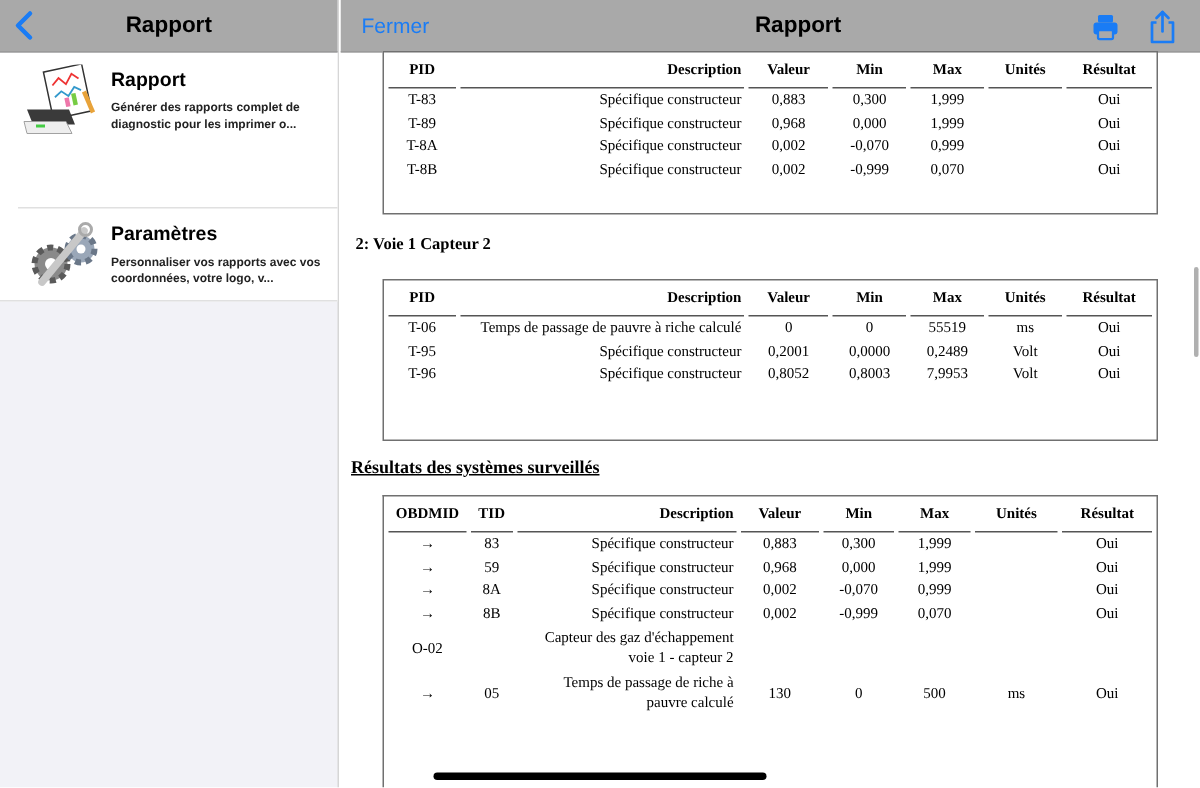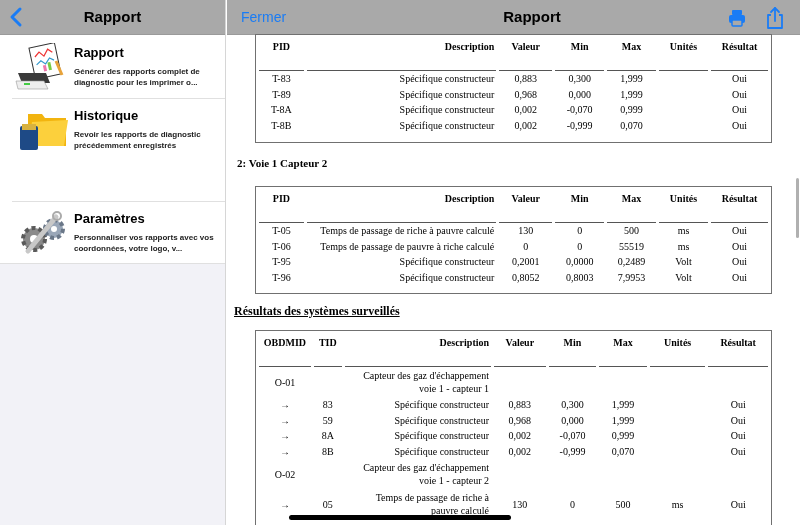--- a/index.html
+++ b/index.html
@@ -23,21 +23,21 @@
     .main { position: absolute; left: 227px; top: 0; width: 610px; height: 525px; background: #fff; overflow: hidden; }
     .main-nav { height: 35px; background: #a9a9a9; position: relative; border-bottom: 1px solid #9a9a9a; }
     .close-btn { position: absolute; left: 14px; top: 9px; font-size: 14px; color: #1a7cf5; cursor: pointer; }
     .main-title { position: absolute; left: 0; right: 0; top: 8px; text-align: center; font-weight: bold; font-size: 15px; color: #000; }
     .print-btn { position: absolute; left: 500px; top: 8px; width: 20px; height: 20px; cursor: pointer; }
     .share-btn { position: absolute; left: 538px; top: 6px; width: 20px; height: 24px; cursor: pointer; }
 
     .doc { position: absolute; left: 0; top: 36px; width: 573px; font-family: "Liberation Serif", serif; color: #000; }
     .box { position: absolute; left: 28px; width: 517px; border: 1.5px solid #707070; background: #fff; }
     table { border-collapse: separate; border-spacing: 3px 0; width: 100%; font-size: 10px; }
-    th { font-weight: bold; font-size: 10px; padding: 6px 2px 18px; border-bottom: 1.5px solid #555; }
+    th { font-weight: bold; font-size: 10px; padding: 6px 2px 6px; border-bottom: 1.5px solid #555; }
     td { padding: 1px 2px; height: 15.6px; vertical-align: middle; }
     .c { text-align: center; }
     .l { text-align: right; }
     .section-title { position: absolute; left: 10px; font-weight: bold; font-size: 11px; }
     .heading-u { position: absolute; left: 7px; font-weight: bold; font-size: 12px; text-decoration: underline; }
     .twoline { line-height: 13px; padding-top: 2px; padding-bottom: 2px; }
 
     .scrollbar { position: absolute; left: 569px; top: 178px; width: 3px; height: 60px; background: #b0b0b0; border-radius: 2px; }
     .home-indicator { position: absolute; left: 289px; top: 515px; width: 222px; height: 5px; background: #000; border-radius: 3px; }
   </style>
@@ -64,30 +64,20 @@
         <path d="M4 30 L32 30 L36 40 L8 40 Z" fill="#3a3a3a"></path>
         <path d="M2 38 L30 38 L34 46 L4 46 Z" fill="#eee" stroke="#999" stroke-width="0.6"></path>
         <rect x="10" y="40" width="6" height="2" fill="#4c4"></rect>
         <line x1="42" y1="18" x2="48" y2="32" stroke="#e8a33a" stroke-width="3"></line>
       </svg>
       <div class="item-title">Rapport</div>
       <div class="item-desc">Générer des rapports complet de diagnostic pour les imprimer o...</div>
     </div>
     <div class="list-item">
       <svg class="item-icon" viewBox="0 0 56 48">
-        <path d="M14 8 L28 8 L31 12 L52 12 L52 40 L14 40 Z" fill="#f2b40f"></path>
-        <path d="M18 16 L54 14 L50 40 L14 40 Z" fill="#fcd03c"></path>
-        <rect x="6" y="20" width="18" height="24" rx="2" fill="#1e4a86"></rect>
-        <rect x="8" y="18" width="14" height="6" fill="#d8b240"></rect>
-      </svg>
-      <div class="item-title">Historique</div>
-      <div class="item-desc">Revoir les rapports de diagnostic précédemment enregistrés</div>
-    </div>
-    <div class="list-item">
-      <svg class="item-icon" viewBox="0 0 56 48">
         <circle cx="20" cy="30" r="11" fill="#8a8a8a" stroke="#5a5a5a" stroke-width="4" stroke-dasharray="4 3"></circle>
         <circle cx="20" cy="30" r="4" fill="#fff"></circle>
         <circle cx="40" cy="20" r="9" fill="#9aa7b8" stroke="#6a7788" stroke-width="4" stroke-dasharray="4 3"></circle>
         <circle cx="40" cy="20" r="3" fill="#fff"></circle>
         <line x1="14" y1="42" x2="42" y2="8" stroke="#c8c8c8" stroke-width="5" stroke-linecap="round"></line>
         <circle cx="43" cy="7" r="4" fill="none" stroke="#aaa" stroke-width="2"></circle>
       </svg>
       <div class="item-title">Paramètres</div>
       <div class="item-desc">Personnaliser vos rapports avec vos coordonnées, votre logo, v...</div>
     </div>
@@ -192,29 +182,20 @@
           </colgroup>
         <tbody>
             <tr>
           <th class="c">PID</th>
           <th class="l">Description</th>
           <th class="c">Valeur</th>
           <th class="c">Min</th>
           <th class="c">Max</th>
           <th class="c">Unités</th>
           <th class="c">Résultat</th>
-        </tr>
-        <tr>
-          <td class="c">T-05</td>
-          <td class="l">Temps de passage de riche à pauvre calculé</td>
-          <td class="c">130</td>
-          <td class="c">0</td>
-          <td class="c">500</td>
-          <td class="c">ms</td>
-          <td class="c">Oui</td>
         </tr>
         <tr>
           <td class="c">T-06</td>
           <td class="l">Temps de passage de pauvre à riche calculé</td>
           <td class="c">0</td>
           <td class="c">0</td>
           <td class="c">55519</td>
           <td class="c">ms</td>
           <td class="c">Oui</td>
         </tr>
@@ -259,30 +240,20 @@
           <th class="c">OBDMID</th>
           <th class="c">TID</th>
           <th class="l">Description</th>
           <th class="c">Valeur</th>
           <th class="c">Min</th>
           <th class="c">Max</th>
           <th class="c">Unités</th>
           <th class="c">Résultat</th>
         </tr>
         <tr>
-          <td class="c">O-01</td>
-          <td class="c"></td>
-          <td class="l twoline">Capteur des gaz d'échappement voie 1 - capteur 1</td>
-          <td class="c"></td>
-          <td class="c"></td>
-          <td class="c"></td>
-          <td class="c"></td>
-          <td class="c"></td>
-        </tr>
-        <tr>
           <td class="c">→</td>
           <td class="c">83</td>
           <td class="l">Spécifique constructeur</td>
           <td class="c">0,883</td>
           <td class="c">0,300</td>
           <td class="c">1,999</td>
           <td class="c"></td>
           <td class="c">Oui</td>
         </tr>
         <tr>

